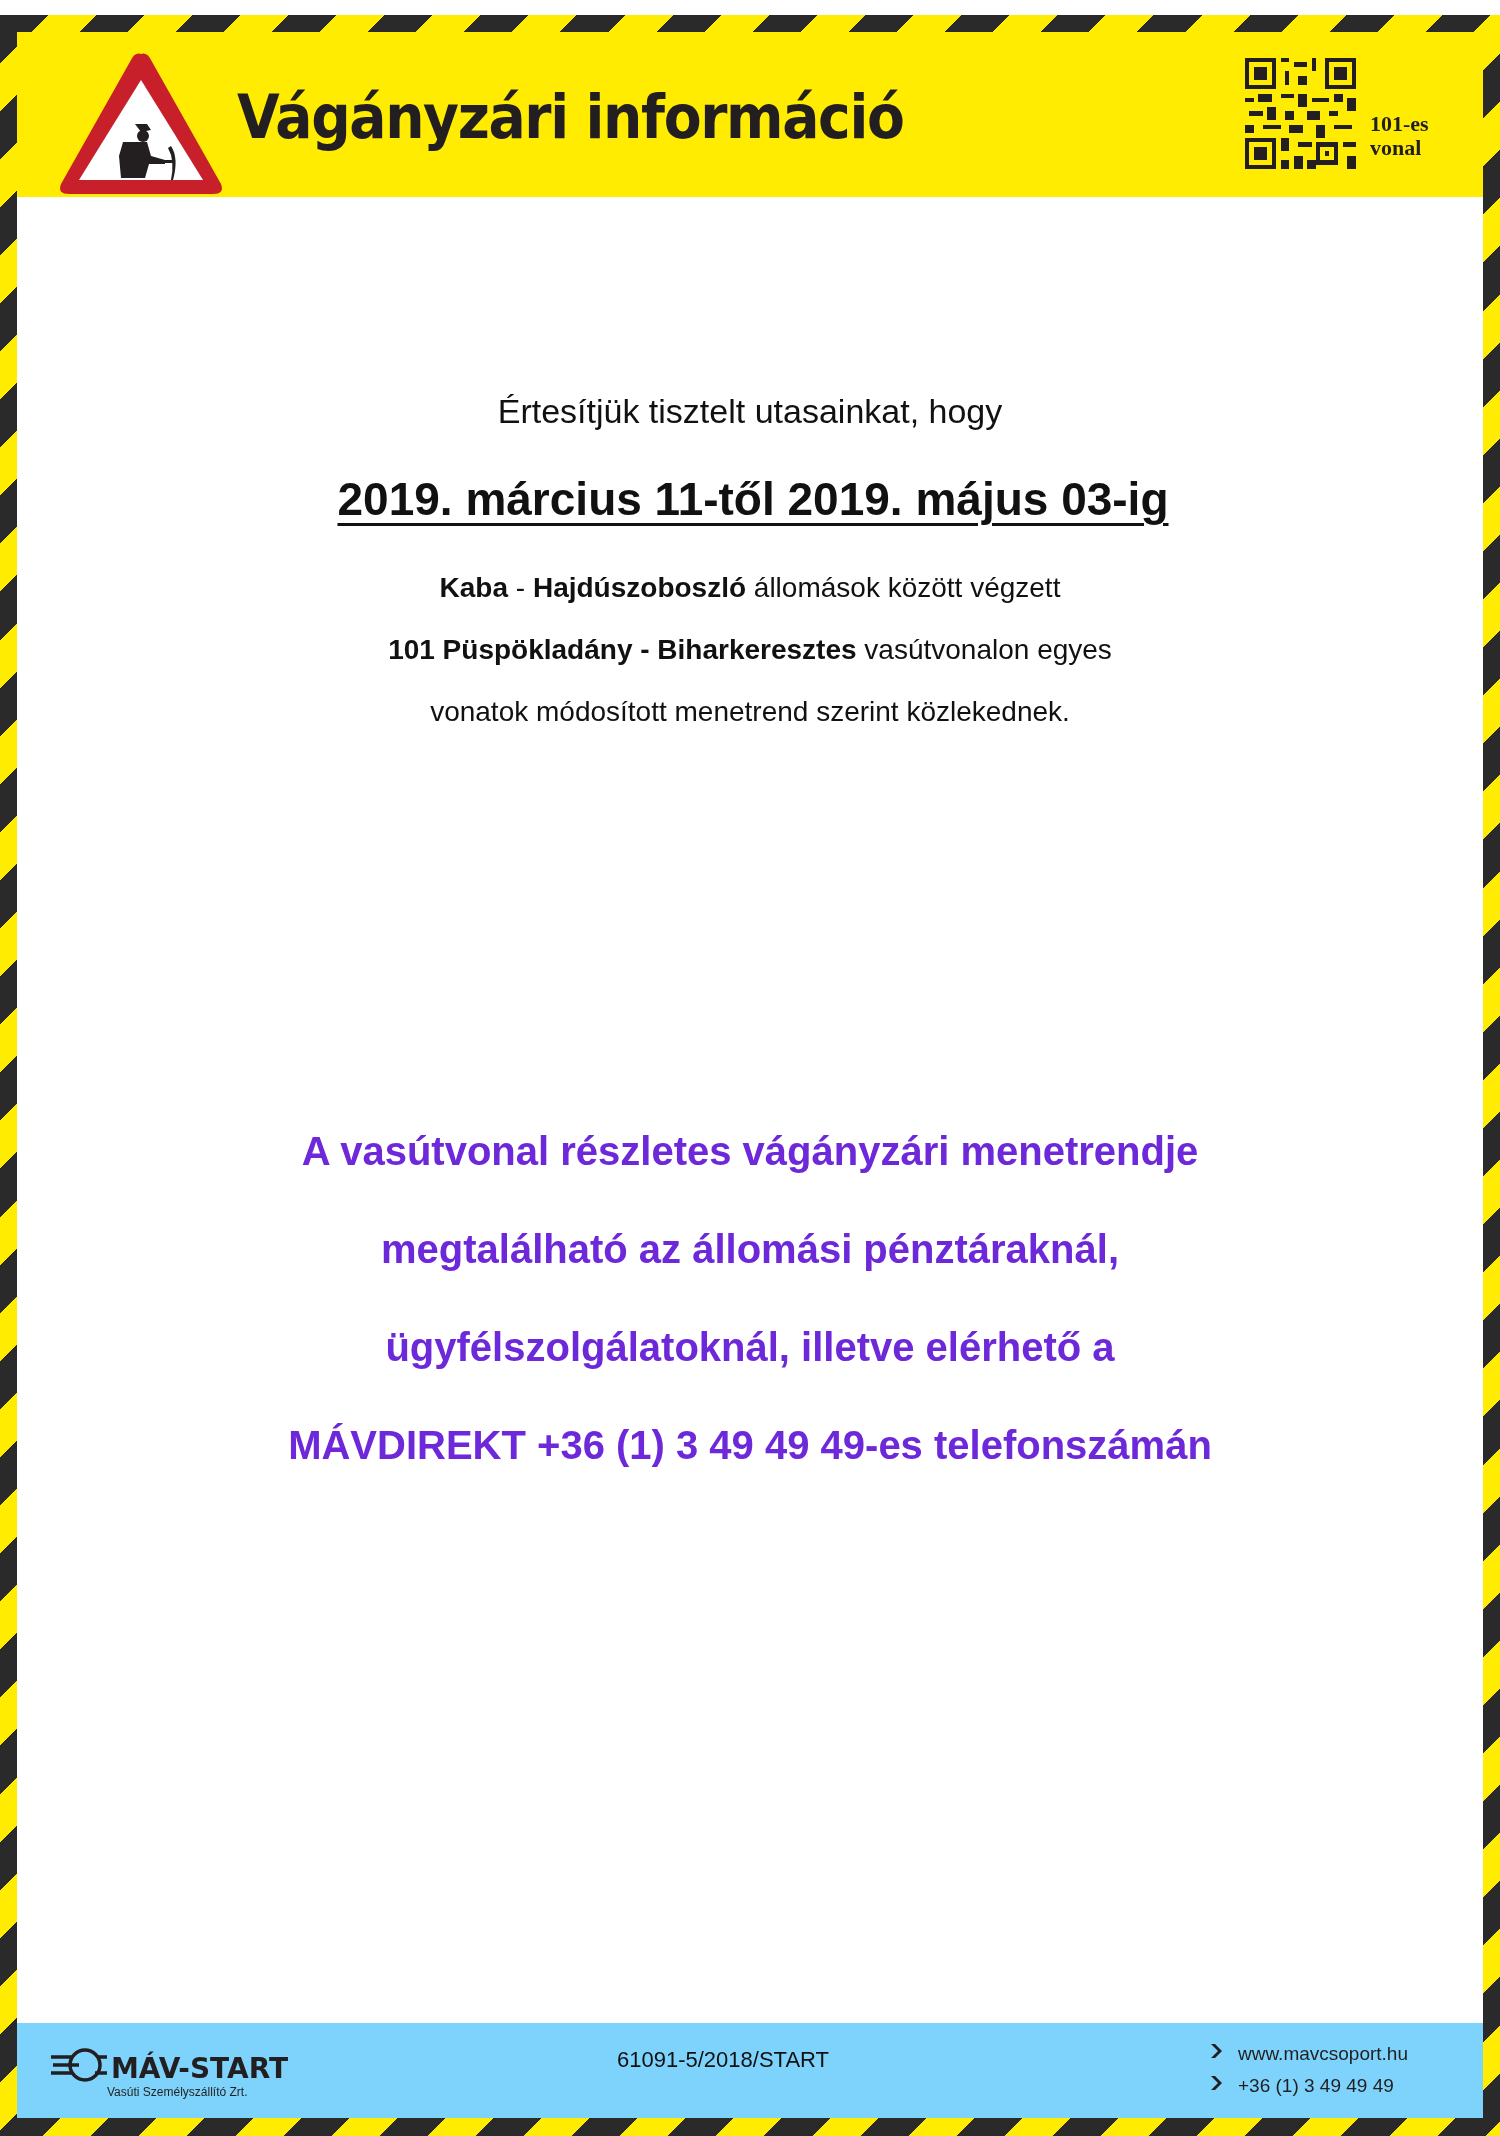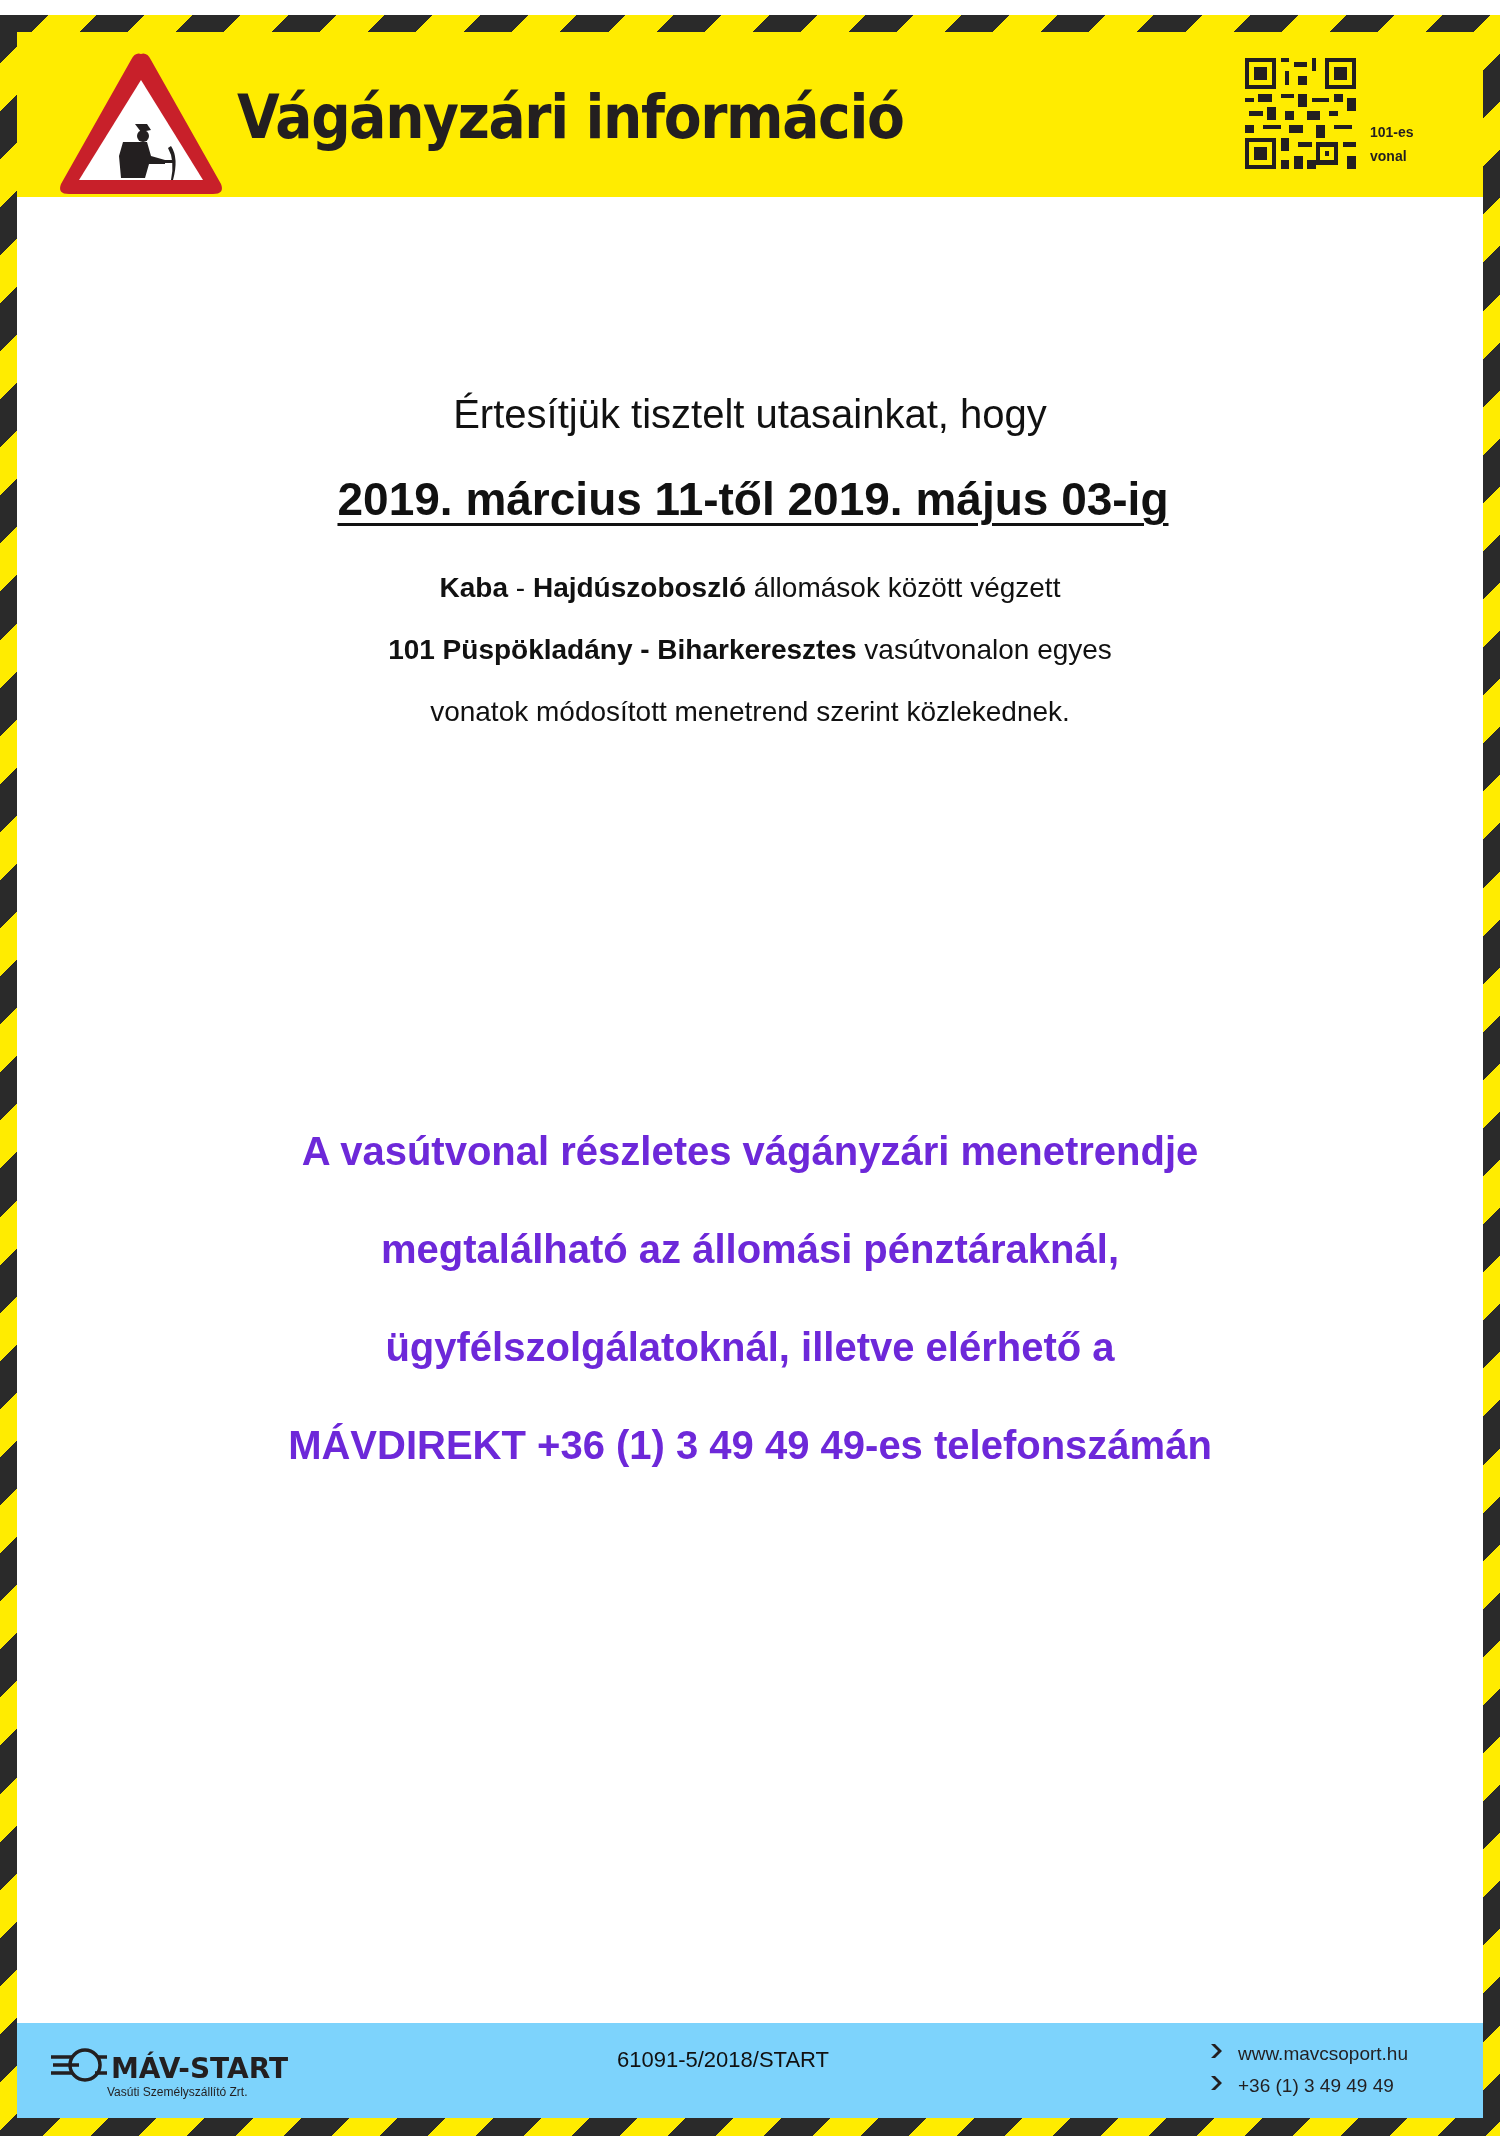--- a/index.html
+++ b/index.html
@@ -25,25 +25,25 @@
     }
     .warning-sign { position: absolute; left: 38px; top: 14px; width: 172px; height: 155px; }
     .title {
       position: absolute; left: 220px; top: 50px;
       font-family: "DejaVu Sans", sans-serif; font-weight: bold;
       font-size: 60px; letter-spacing: -1.5px; color: #231f20;
       transform: scaleX(0.92); transform-origin: left center;
     }
     .qr { position: absolute; left: 1228px; top: 26px; width: 111px; height: 111px; }
     .line-label {
-      position: absolute; left: 1353px; top: 88px;
-      font-weight: bold; font-size: 14px; line-height: 24px; color: #231f20;
+      position: absolute; left: 1353px; top: 80px;
+      font-weight: bold; font-size: 22px; line-height: 24px; color: #231f20; font-family: Liberation Serif, serif;
     }
     .body-block { position: absolute; left: 0; right: 0; text-align: center; }
-    .intro { top: 360px; font-size: 40px; color: #111; }
+    .intro { top: 360px; font-size: 34px; color: #111; }
     .dates {
       top: 440px; font-size: 46px; font-weight: bold; color: #111;
       text-decoration: underline; text-underline-offset: 8px; text-decoration-thickness: 3px; padding-left: 6px;
     }
     .para { top: 525px; font-size: 28px; line-height: 62px; color: #111; }
     .para b { font-weight: bold; }
     .info { top: 1070px; font-size: 40px; font-weight: bold; line-height: 98px; color: #6d28d9; }
     .info div { white-space: nowrap; }
     .footer {
       position: absolute; left: 0; right: 0; bottom: 0; height: 95px;

